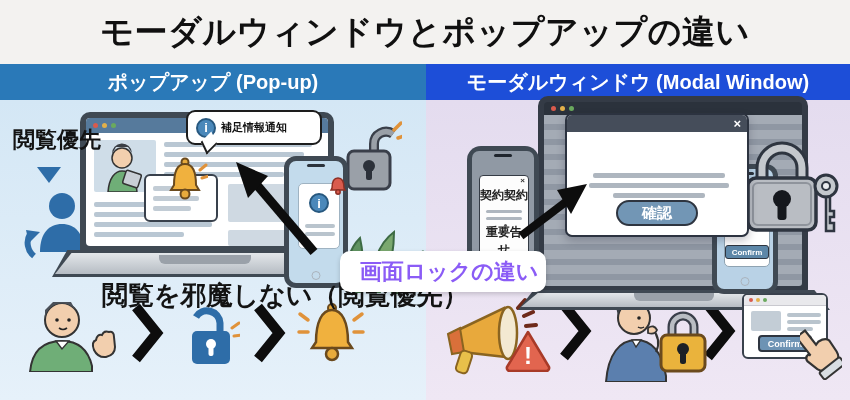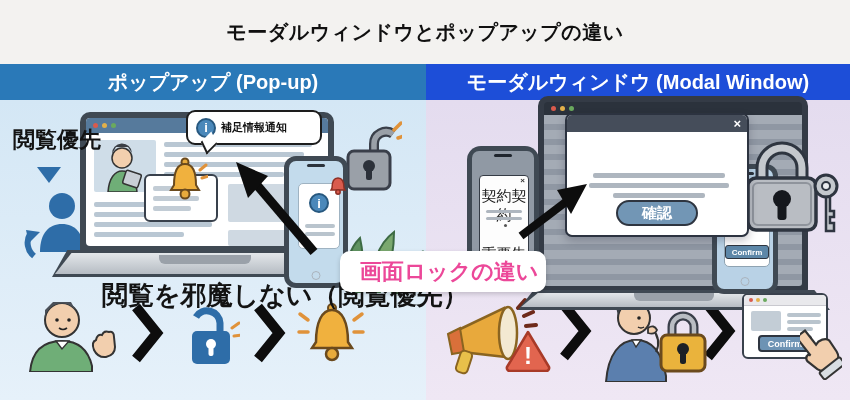--- a/index.html
+++ b/index.html
@@ -3,21 +3,21 @@
 <meta charset="utf-8">
 <style>
   * { margin:0; padding:0; box-sizing:border-box; }
   html,body { width:850px; height:400px; overflow:hidden; }
   body { font-family:"Liberation Sans","DejaVu Sans",sans-serif; background:#f3f2f0; position:relative; }
   .abs { position:absolute; }
   #canvas { position:relative; width:850px; height:400px; }
 
   
   #title-band { left:0; top:0; width:850px; height:64px; background:#f3f2f0; display:flex; align-items:center; justify-content:center; }
-  #main-title { font-size:20px; font-weight:800; color:#101010; letter-spacing:.5px; }
+  #main-title { font-size:33px; font-weight:800; color:#101010; letter-spacing:.5px; }
 
   
   .hdr { top:64px; height:36px; display:flex; align-items:center; justify-content:center; color:#fff; font-weight:800; font-size:20px; }
   #hdr-left  { left:0;   width:426px; background:#2a79b8; }
   #hdr-right { left:426px; width:424px; background:#1d4ed8; }
 
   
   #panel-left  { left:0; top:100px; width:426px; height:300px; background:linear-gradient(180deg,#d4e7f5 0%,#e6f1fa 100%); }
   #panel-right { left:426px; top:100px; width:424px; height:300px; background:linear-gradient(180deg,#e4dcef 0%,#efe7f4 100%); }
 
@@ -55,33 +55,33 @@
   #phone-rp-left { left:467px; top:146px; width:72px; height:146px; border-radius:14px; }
   #phone-rp-left .scr { background:#9099a4; }
   #phone-rp-right { left:712px; top:164px; width:66px; height:130px; z-index:7; }
   #phone-rp-right .scr { background:#b9d2e6; }
   .speaker { position:absolute; top:3px; left:50%; transform:translateX(-50%); width:18px; height:3px; background:#2b323b; border-radius:2px; }
   .homebtn { position:absolute; bottom:3px; left:50%; transform:translateX(-50%); width:9px; height:9px; border:1.5px solid #aab3bd; border-radius:50%; }
 
   
   #contract-dialog { position:absolute; left:7px; top:24px; width:50px; height:82px; background:#fdfdfd; border:1.5px solid #343b45; border-radius:4px; padding-top:3px; }
   #contract-dialog .x { position:absolute; right:3px; top:1px; font-size:8px; font-weight:800; color:#333; line-height:8px; }
-  #contract-dialog .t { text-align:center; font-size:15px; font-weight:400; color:#222; }
+  #contract-dialog .t { text-align:center; font-size:12px; font-weight:700; color:#222; }
   #contract-dialog .ln { left:6px; width:36px; height:3px; background:#aeb6bf; }
 
   
   #modal { left:565px; top:113px; width:184px; height:124px; background:#fff; border:2.5px solid #2c3340; border-radius:7px; z-index:20; box-shadow:0 4px 8px rgba(30,30,50,.25); overflow:hidden; }
   #modal-header { height:17px; background:#454d5a; display:flex; justify-content:flex-end; align-items:center; padding-right:6px; }
   #modal-close { color:#fff; font-size:13px; font-weight:800; line-height:13px; cursor:pointer; }
   #modal-title { text-align:center; font-size:21px; font-weight:800; color:#131313; margin-top:6px; }
   #modal .ln { background:#aeb6bf; height:5px; }
   #modal-btn { position:absolute; left:50%; transform:translateX(-50%); bottom:9px; width:82px; height:26px; background:#7296b5; border:2.5px solid #2e3540; border-radius:13px; color:#fff; font-weight:800; font-size:15px; display:flex; align-items:center; justify-content:center; cursor:pointer; }
 
   
-  #center-label { left:340px; top:251px; width:206px; height:41px; background:#fff; border-radius:10px; z-index:40; display:flex; align-items:center; justify-content:center; font-size:22px; font-weight:800; color:#ec4899; box-shadow:0 2px 5px rgba(0,0,0,.18);padding-left:12px; }
+  #center-label { left:340px; top:251px; width:206px; height:41px; background:#fff; border-radius:10px; z-index:40; display:flex; align-items:center; justify-content:center; font-size:22px; font-weight:800; color:#8b5cf6; box-shadow:0 2px 5px rgba(0,0,0,.18);padding-left:12px; }
 
   
   #keep-browsing { left:13px; top:125px; font-size:22px; z-index:8; }
   #caption-left { left:54px; top:278px; font-size:26px; z-index:8; white-space:nowrap;margin-left:48px; }
 
   
   #mini-browser { left:742px; top:293px; width:86px; height:66px; background:#fff; border:2px solid #39414c; border-radius:6px; z-index:6; overflow:visible; }
   #mini-browser .bar { height:11px; background:#e9e9ec; border-bottom:1px solid #c9c9cf; border-radius:4px 4px 0 0; display:flex; align-items:center; gap:3px; padding-left:5px; }
   #mini-browser .dot { width:4px; height:4px; }
   #mini-confirm { position:absolute; left:14px; top:40px; width:54px; height:17px; background:#6d93b4; border:2px solid #2e3540; border-radius:4px; color:#fff; font-size:9px; font-weight:800; display:flex; align-items:center; justify-content:center; cursor:pointer; }

